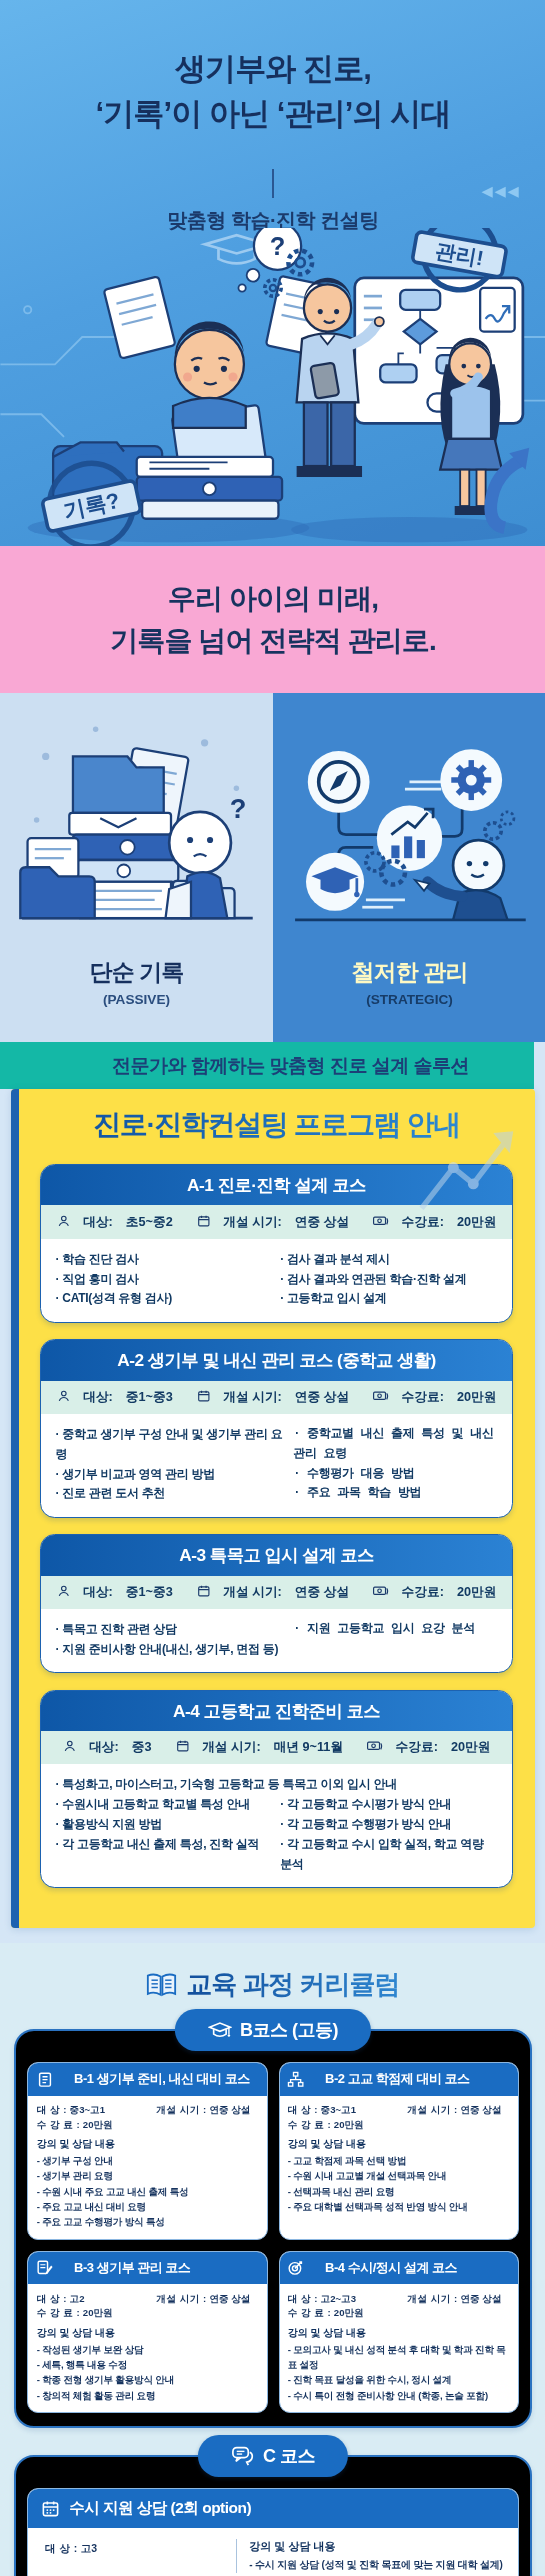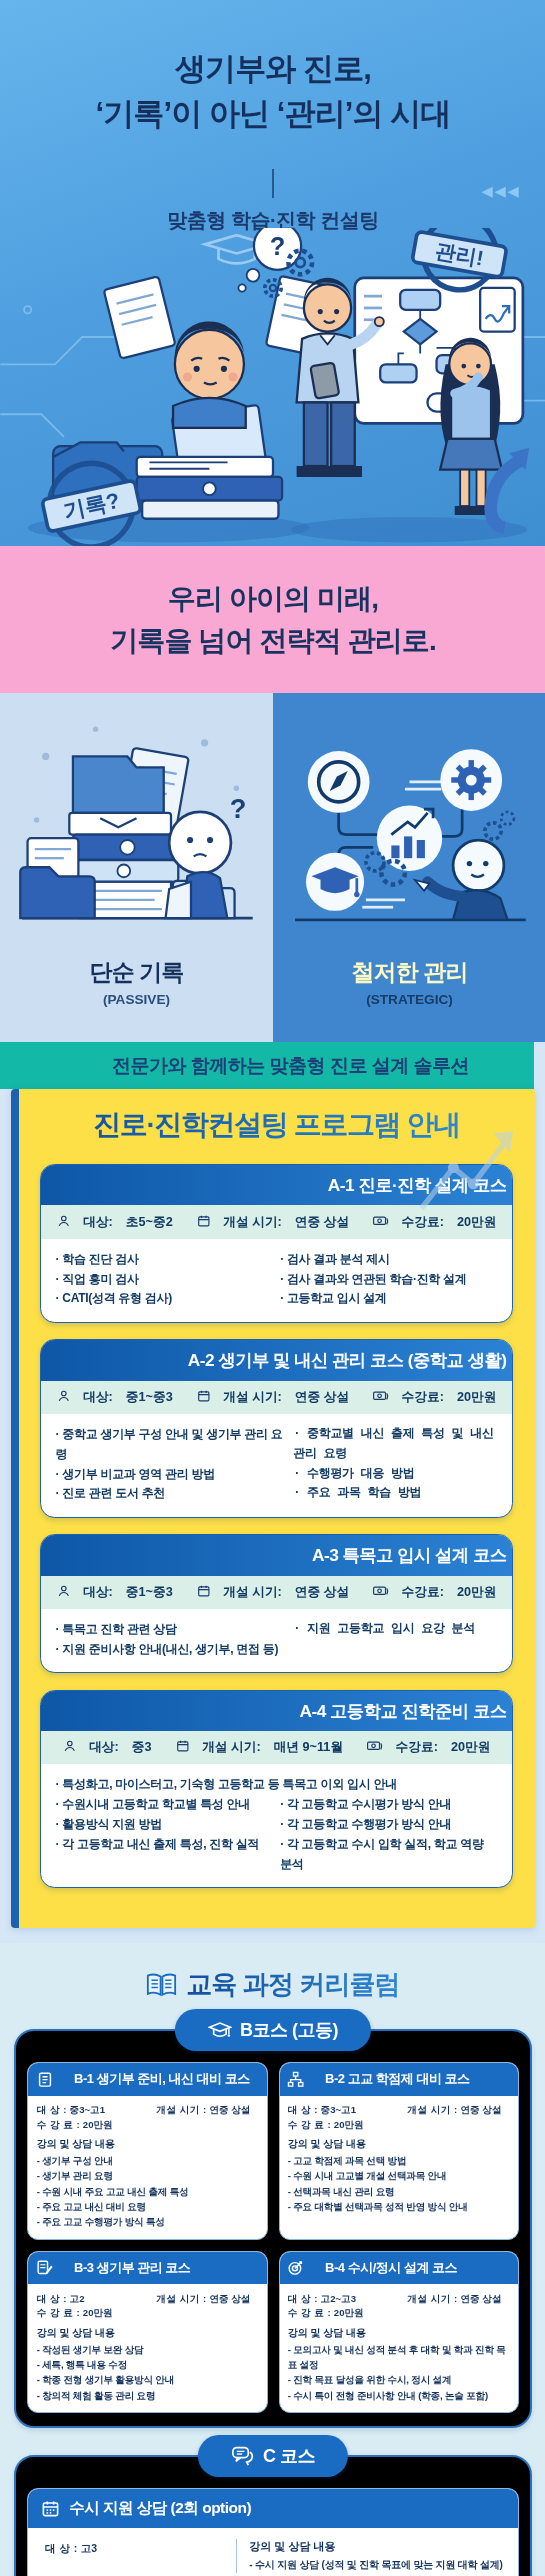--- a/index.html
+++ b/index.html
@@ -44,21 +44,21 @@
   .program-card { position:relative; background:#fde047; border-radius:4px; padding:17px 22px 24px 29px;
                   box-shadow:0 1.8px 7.3px rgba(30,80,140,.15); overflow:hidden; }
   .program-card::before { content:""; position:absolute; left:0; top:0; bottom:0; width:8.2px; background:#1d62b0; }
   .program-title { text-align:center; font-size:28px; font-weight:bold; letter-spacing:-1.4px;
                    background:linear-gradient(90deg,#0f4f9e,#2f8fd8); -webkit-background-clip:text;
                    background-clip:text; color:transparent; margin-bottom:20px; }
   .program-deco { position:absolute; right:9px; top:24px; opacity:.55; }
 
   .course-card { border:1.8px solid #1d62b0; border-radius:14.6px; overflow:hidden; background:#fff;
                  margin-bottom:16.4px; box-shadow:0 2.7px 5.5px rgba(30,80,140,.18); }
-  .course-head { background:linear-gradient(90deg,#0e57a7,#2b82d4); color:#fff; text-align:right;
+  .course-head { background:linear-gradient(90deg,#0e57a7,#2b82d4); color:#fff; text-align:center;
                  font-size:17.3px; font-weight:bold; padding:8.2px 5.5px; letter-spacing:-0.5px; }
   .course-info { background:#d9efe8; display:flex; justify-content:center; gap:24px; padding:8.2px 5.5px;
                  font-size:12.7px; font-weight:bold; color:#123a63; align-items:center; }
   .info-item { display:flex; gap:13px; white-space:nowrap; }
   .info-item svg { flex:0 0 auto; }
   .course-body { padding:11px 14.6px 12.7px; display:flex; gap:7.3px; }
   .course-body.with-full { display:block; }
   .col { width:50%; }
   .col.wide { width:53%; } .col.narrow { width:47%;font-family:Liberation Mono, monospace; }
   ul.dots { list-style:none; }

